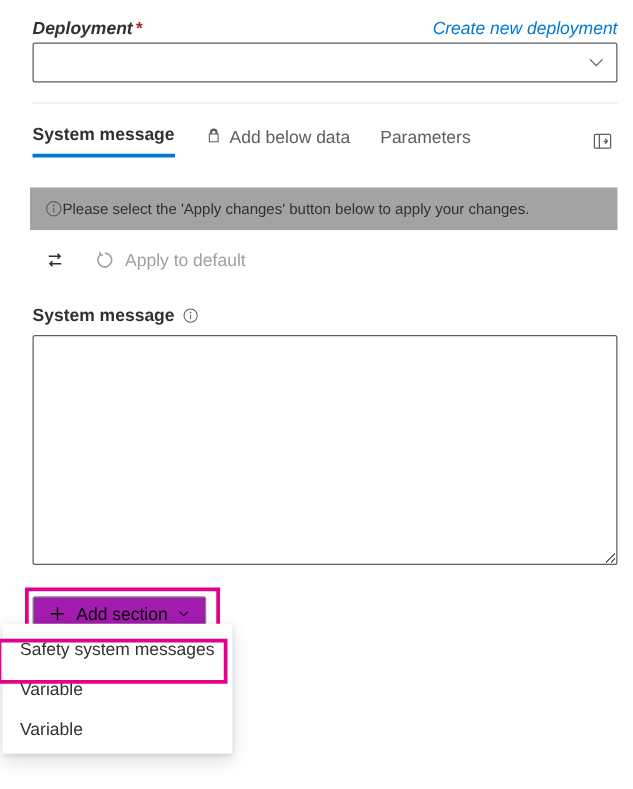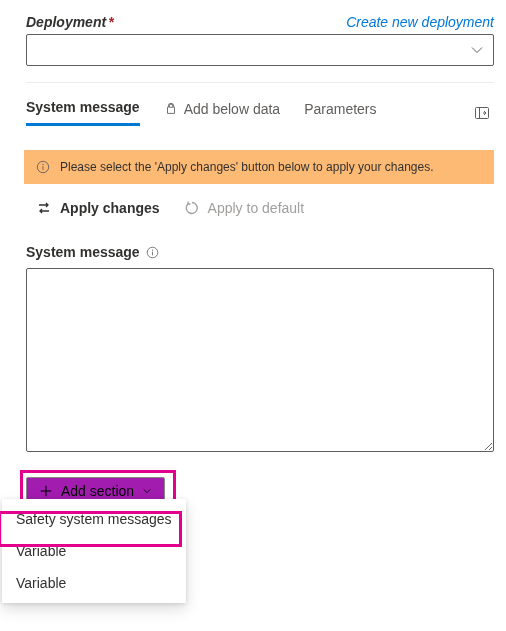--- a/index.html
+++ b/index.html
@@ -72,24 +72,23 @@
   border-bottom: 3px solid #0078d4;
 }
 .lock-icon { color: #605e5c; }
 .collapse-btn {
   margin-left: auto;
   color: #605e5c;
   padding: 4px;
   cursor: pointer;
 }
 .notice {
-  background: #fdba74;
+  background: #a3a3a3;
   display: flex;
   align-items: flex-start;
-  gap: 10px;
   padding: 10px 12px;
   font-size: 12px;
   color: #323130;
   margin-bottom: 16px;
   margin-left: -2px;
 }
 .notice svg { color: #605e5c; flex-shrink: 0; }
 .actions {
   display: flex;
   gap: 24px;
@@ -229,21 +228,20 @@
 </div>
 
 <div class="actions">
   <div class="action">
     <span>
       <svg width="16" height="16" viewBox="0 0 16 16">
           <path d="M3 5 L12 5 M10 3 L12 5 L10 7" fill="none" stroke="currentColor" stroke-width="1.3"></path>
           <path d="M13 11 L4 11 M6 9 L4 11 L6 13" fill="none" stroke="currentColor" stroke-width="1.3"></path>
         </svg>
     </span>
-    <span>Apply changes</span>
   </div>
   <div class="action disabled">
     <span>
       <svg width="16" height="16" viewBox="0 0 16 16">
           <path d="M4 4 A5.5 5.5 0 1 0 8 2.5" fill="none" stroke="currentColor" stroke-width="1.3"></path>
           <path d="M4 1.5 L4 4 L6.5 4" fill="none" stroke="currentColor" stroke-width="1.3"></path>
         </svg>
     </span>
     <span>Apply to default</span>
   </div>

